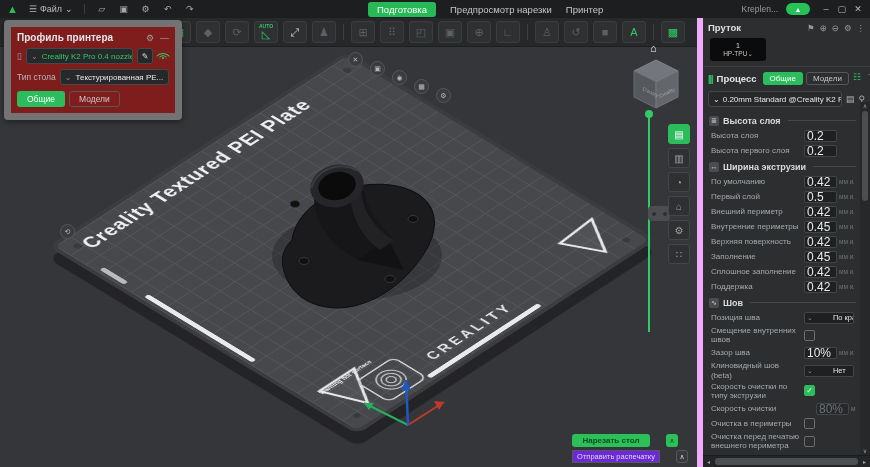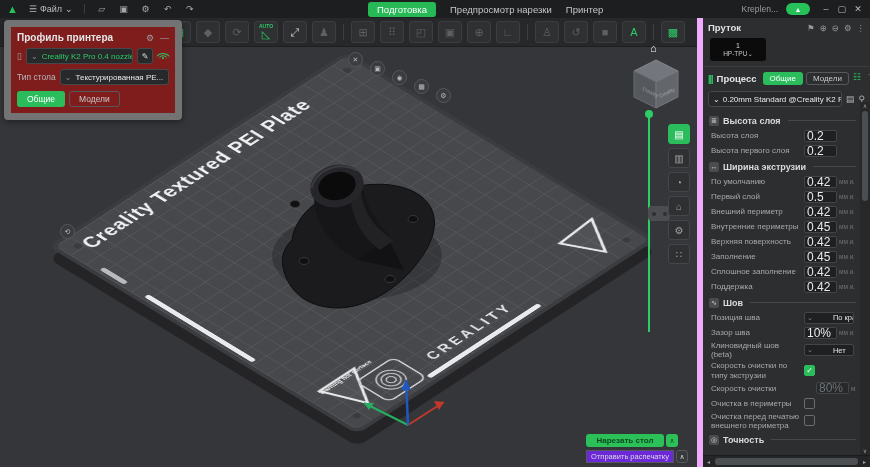--- a/index.html
+++ b/index.html
@@ -71,21 +71,21 @@
   .wifi .w2{width:6px;height:6px;top:3px;}
   .wifi .w3{width:2px;height:2px;top:6px;background:#2ecb66;border-radius:50%;border:none;}
   .pp-label{font-size:8.5px;color:#b5b8bb;white-space:nowrap;}
   .pp-tabs{display:flex;gap:4px;margin-top:6px;}
   .pill{font-size:8.5px;border-radius:3px;padding:2px 9px;border:1px solid transparent;}
   .pill.on{background:#2bbd5c;color:#fff;}
   .pill.off{border-color:#56595c;color:#c6c9cb;}
 
   
   .slice-area{position:absolute;right:9px;bottom:4px;display:flex;flex-direction:column;gap:3px;z-index:8;}
-  .srow2{display:flex;gap:2px;}
+  .srow2{display:flex;gap:16px;}
   .btn-slice{width:78px;height:13px;background:#2bc158;border-radius:3px;color:#0d4a21;font-weight:bold;font-size:8px;display:flex;align-items:center;justify-content:center;}
   .btn-caret{width:12px;height:13px;border-radius:3px;display:flex;align-items:center;justify-content:center;font-size:7px;}
   .btn-caret.g{background:#2bc158;color:#0d4a21;}
   .btn-caret.d{background:#38393c;border:1px solid #56595c;color:#d9dbdd;}
   .btn-send{width:88px;height:13px;background:#6d28d9;border:1px solid #56595c;border-radius:0;color:#d9dbdd;font-size:7.5px;display:flex;align-items:center;justify-content:center;}
 
   
   .panel{position:absolute;left:697px;top:18px;width:173px;height:449px;background:#2c2e30;border-left:6px solid #f0abfc;display:flex;flex-direction:column;z-index:30;}
   .fil-head{display:flex;align-items:center;height:19px;padding:0 5px;gap:5px;}
   .fil-title{font-size:9.5px;font-weight:bold;color:#dfe1e3;flex:1;}
@@ -479,20 +479,26 @@
         <div class="srow">
           <span class="slabel">Позиция шва</span>
           <span class="sctrl">
             <span class="sselect">
               <span class="chev">⌄</span>
               <span>По краю</span>
             </span>
           </span>
         </div>
         <div class="srow">
+          <span class="slabel">Смещение внутренних швов</span>
+          <span class="sctrl">
+            <span class="scheck"></span>
+          </span>
+        </div>
+        <div class="srow">
           <span class="slabel">Зазор шва</span>
           <span class="sctrl">
             <span class="sinput">10%</span>
             <span class="sunit">мм или %</span>
           </span>
         </div>
         <div class="srow">
           <span class="slabel">Клиновидный шов (beta)</span>
           <span class="sctrl">
             <span class="sselect">

